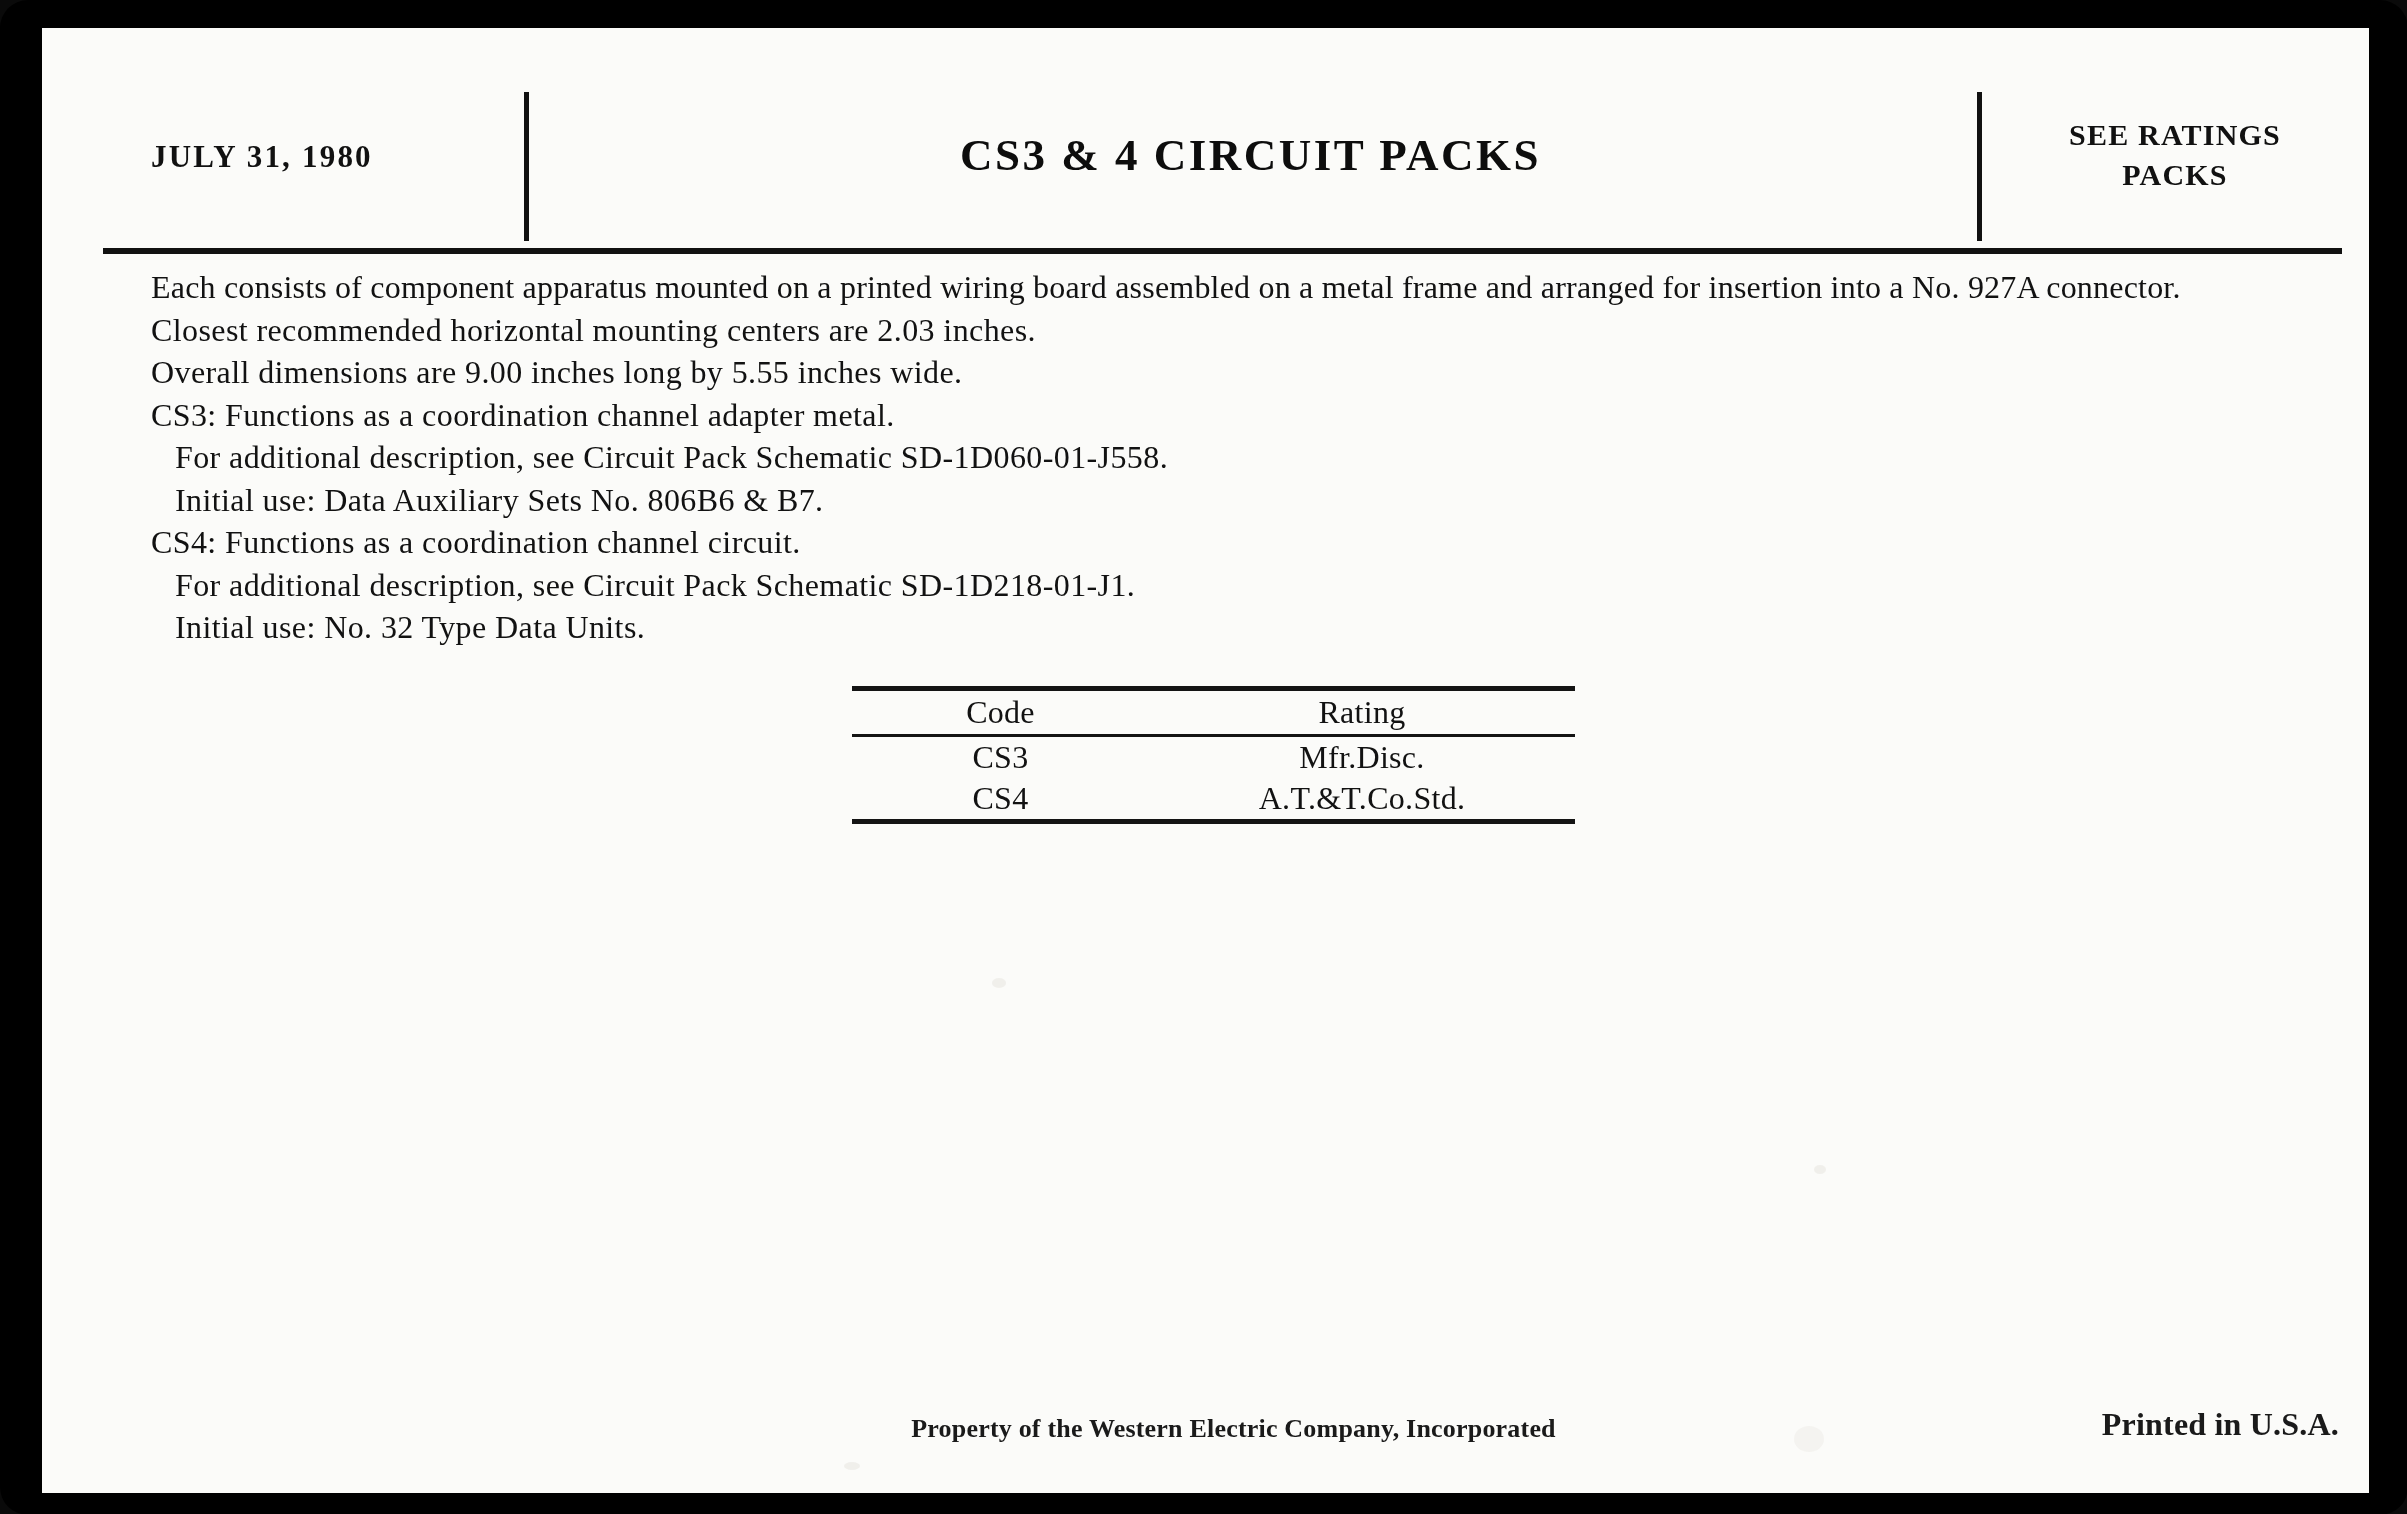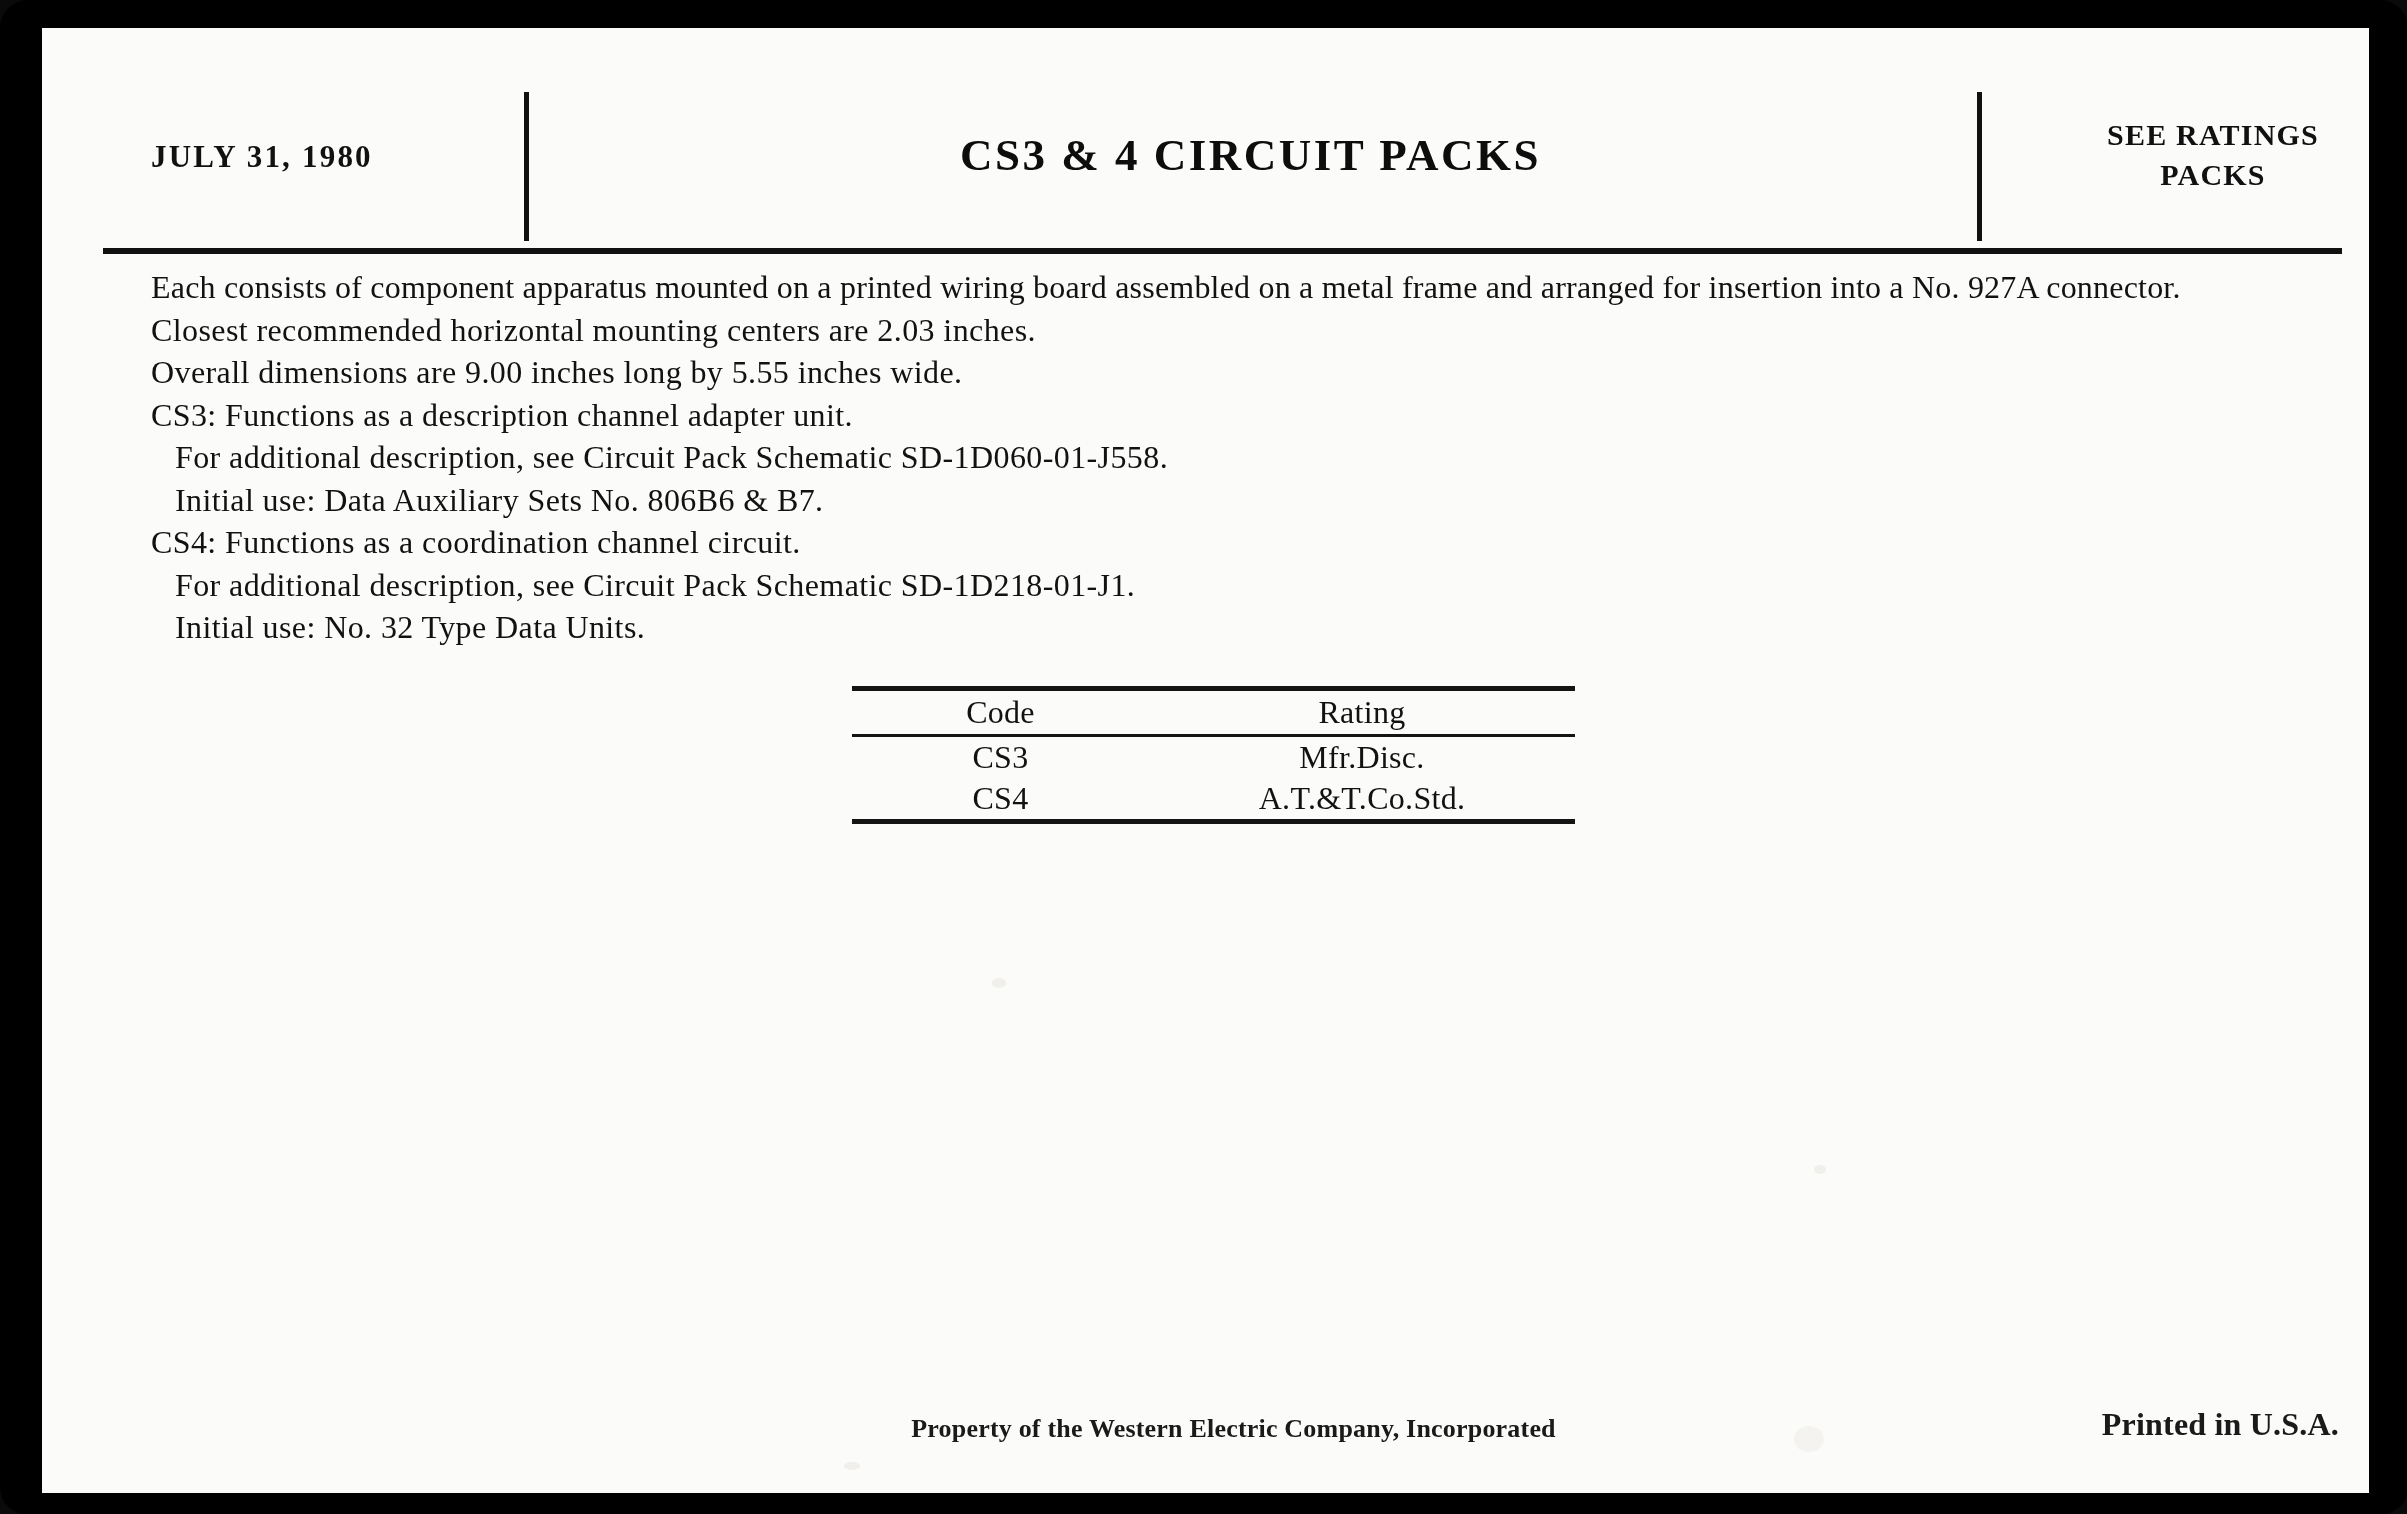--- a/index.html
+++ b/index.html
@@ -87,21 +87,20 @@
     position: absolute;
     left: 1940px;
     top: 57px;
     width: 386px;
     text-align: center;
     font-size: 30px;
     font-weight: bold;
     line-height: 1.32;
     letter-spacing: 1.2px;
     color: #111;
-    margin-left: 38px;
   }
   .hdr-bottom-rule {
     position: absolute;
     left: 61px;
     top: 190px;
     width: 2239px;
     height: 6px;
     background: #111;
   }
 
@@ -214,21 +213,21 @@
         <div>SEE RATINGS</div>
         <div>PACKS</div>
       </div>
       <div class="hdr-bottom-rule"></div>
     </div>
 
     <div class="body-text">
       <div class="line justify" style="width:2196px; text-indent:0;">Each consists of component apparatus mounted on a printed wiring board assembled on a metal frame and arranged for insertion into a No. 927A connector.</div>
       <div class="line">Closest recommended horizontal mounting centers are 2.03 inches.</div>
       <div class="line">Overall dimensions are 9.00 inches long by 5.55 inches wide.</div>
-      <div class="line">CS3: Functions as a description channel adapter unit.</div>
+      <div class="line">CS3: Functions as a coordination channel adapter metal.</div>
       <div class="line indent1">For additional description, see Circuit Pack Schematic SD-1D060-01-J558.</div>
       <div class="line indent1">Initial use: Data Auxiliary Sets No. 806B6 &amp; B7.</div>
       <div class="line">CS4: Functions as a coordination channel circuit.</div>
       <div class="line indent1">For additional description, see Circuit Pack Schematic SD-1D218-01-J1.</div>
       <div class="line indent1">Initial use: No. 32 Type Data Units.</div>
     </div>
 
     <div class="table-wrap">
       <div class="tbl-rule-top"></div>
       <table class="ratings">

